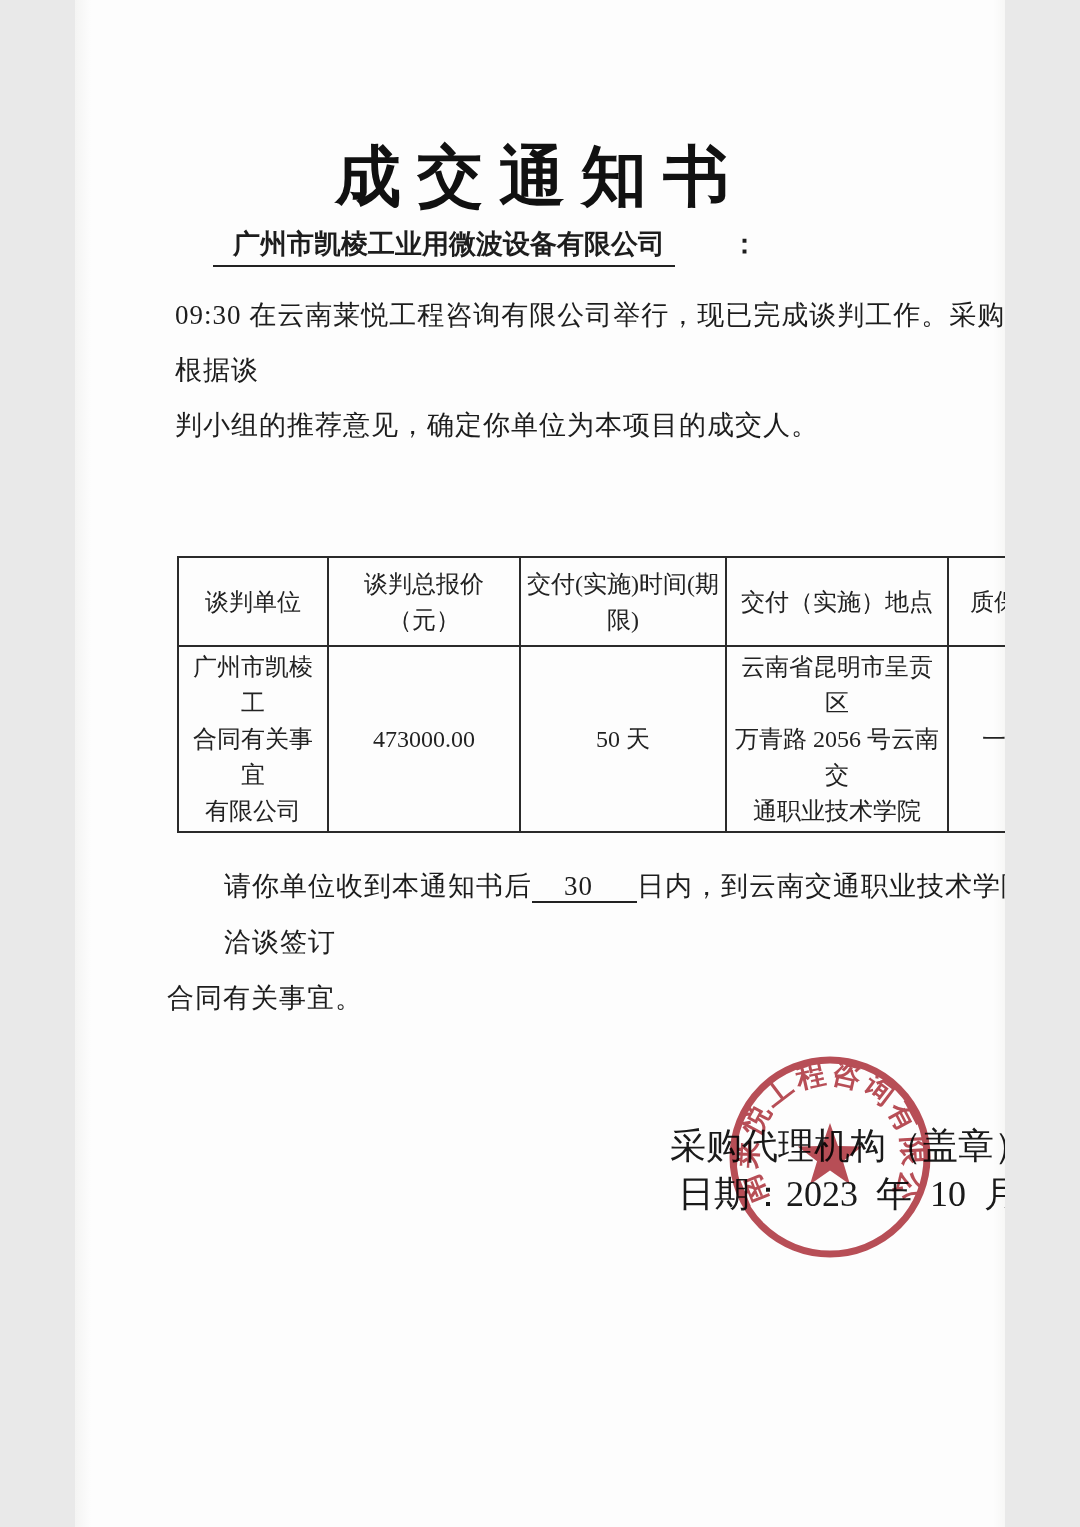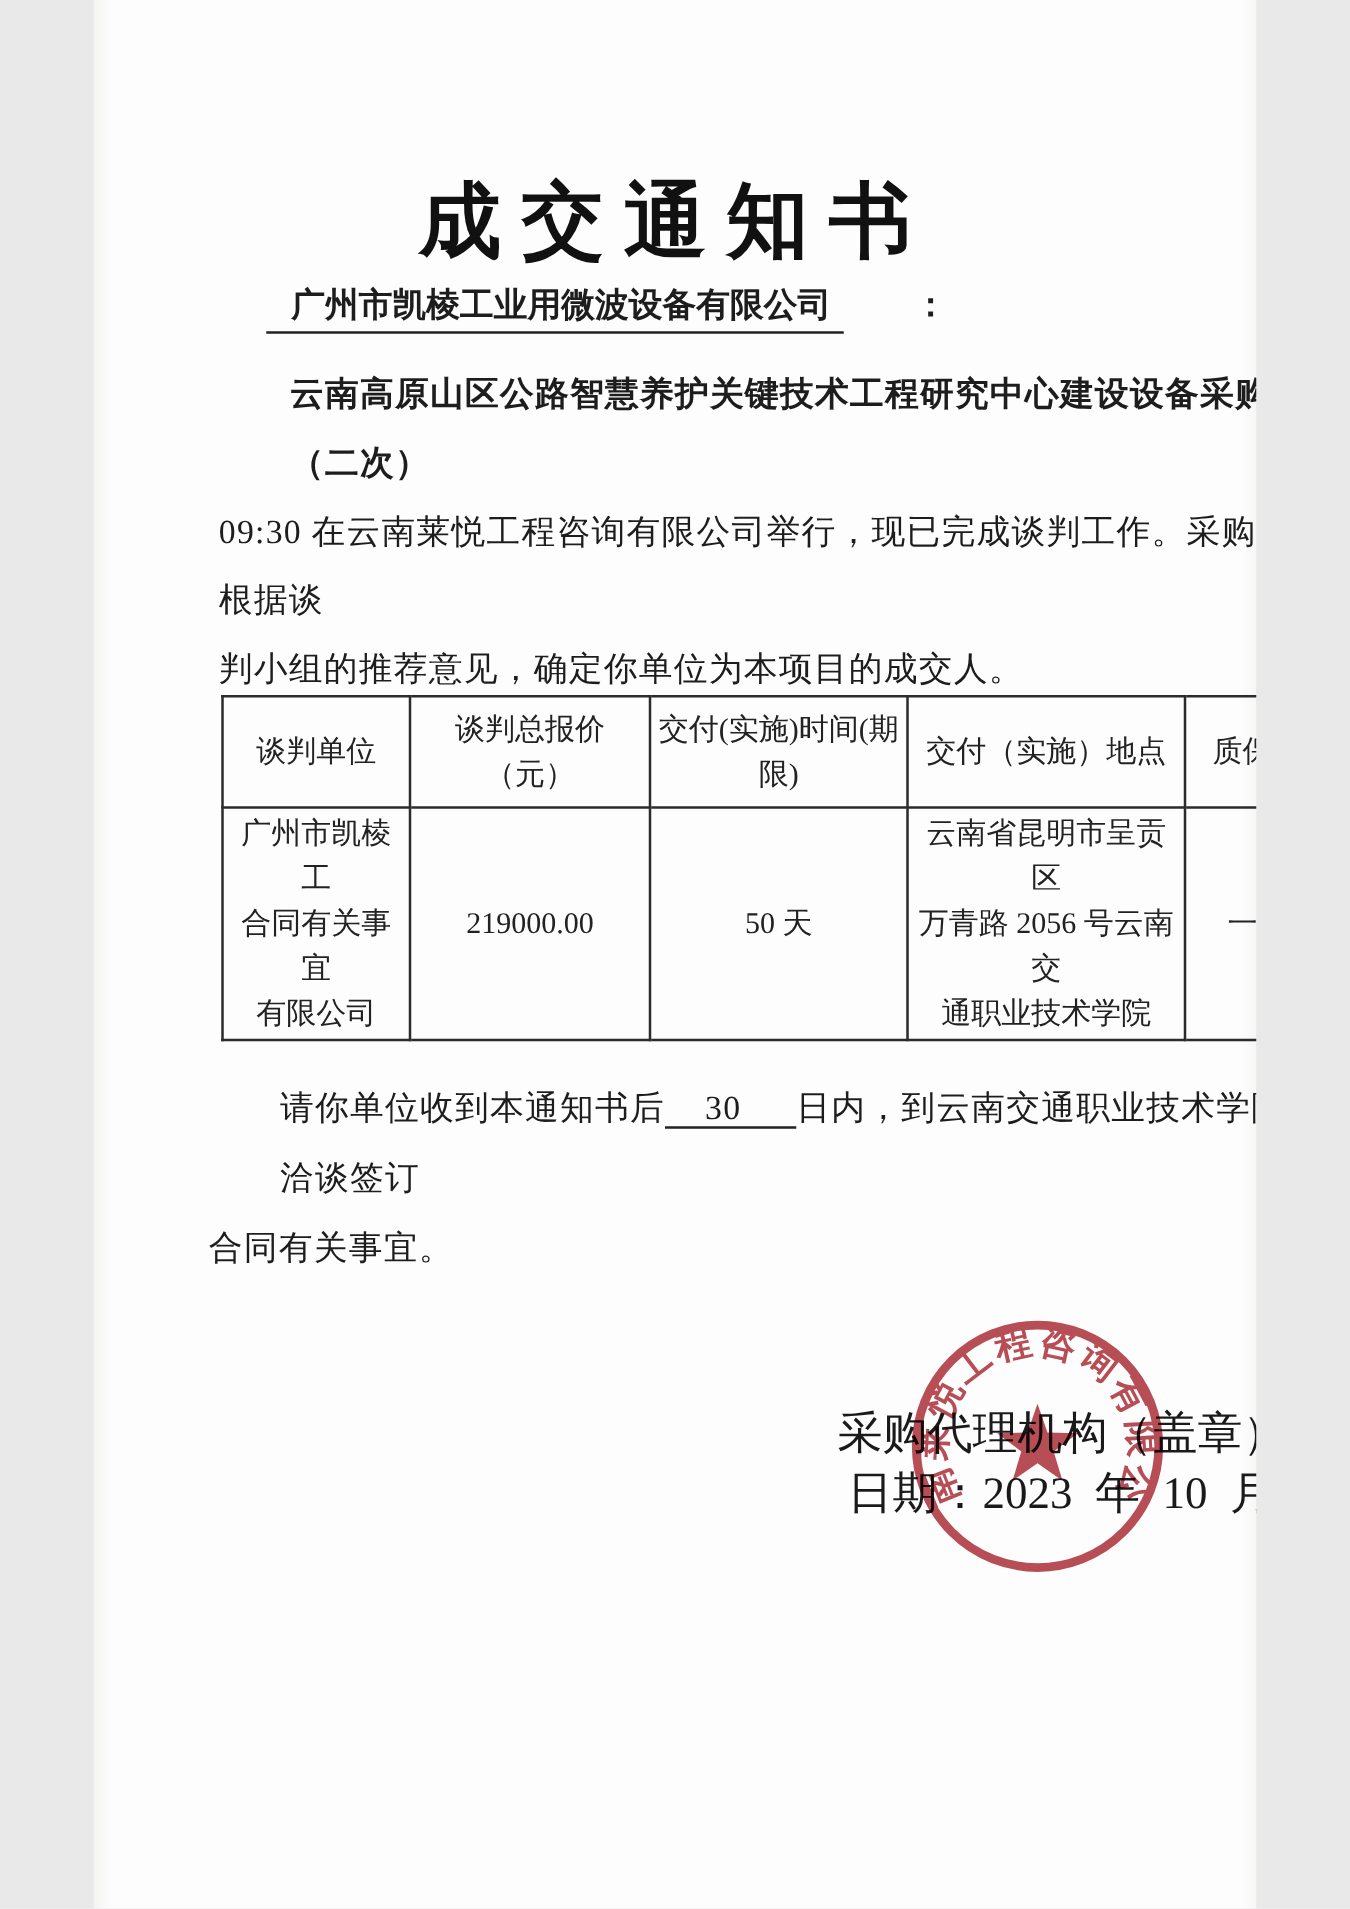--- a/index.html
+++ b/index.html
@@ -96,21 +96,20 @@
 
 <div class="page">
 
   <div class="title">成交通知书</div>
 
   <div class="addressee">
     <span class="company">广州市凯棱工业用微波设备有限公司</span><span class="colon">：</span>
   </div>
 
   <div class="body-para">
-    <div class="indent"><span class="bold">云南高原山区公路智慧养护关键技术工程研究中心建设设备采购（二次）</span></div>
     <div>09:30 在云南莱悦工程咨询有限公司举行，现已完成谈判工作。采购人根据谈</div>
     <div>判小组的推荐意见，确定你单位为本项目的成交人。</div>
   </div>
 
   <table class="award">
     <colgroup>
       <col style="width:150px">
         <col style="width:192px">
         <col style="width:206px">
         <col style="width:222px">
@@ -123,21 +122,21 @@
 （元）</th>
       <th>交付(实施)时间(期
 限)</th>
       <th>交付（实施）地点</th>
       <th>质保期</th>
     </tr>
     <tr>
       <td>广州市凯棱工
 合同有关事宜
 有限公司</td>
-      <td>219000.00</td>
+      <td>473000.00</td>
       <td>50 天</td>
       <td>云南省昆明市呈贡区
 万青路 2056 号云南交
 通职业技术学院</td>
       <td>一年</td>
     </tr>
   </tbody>
     </table>
 
   <div class="notice">

